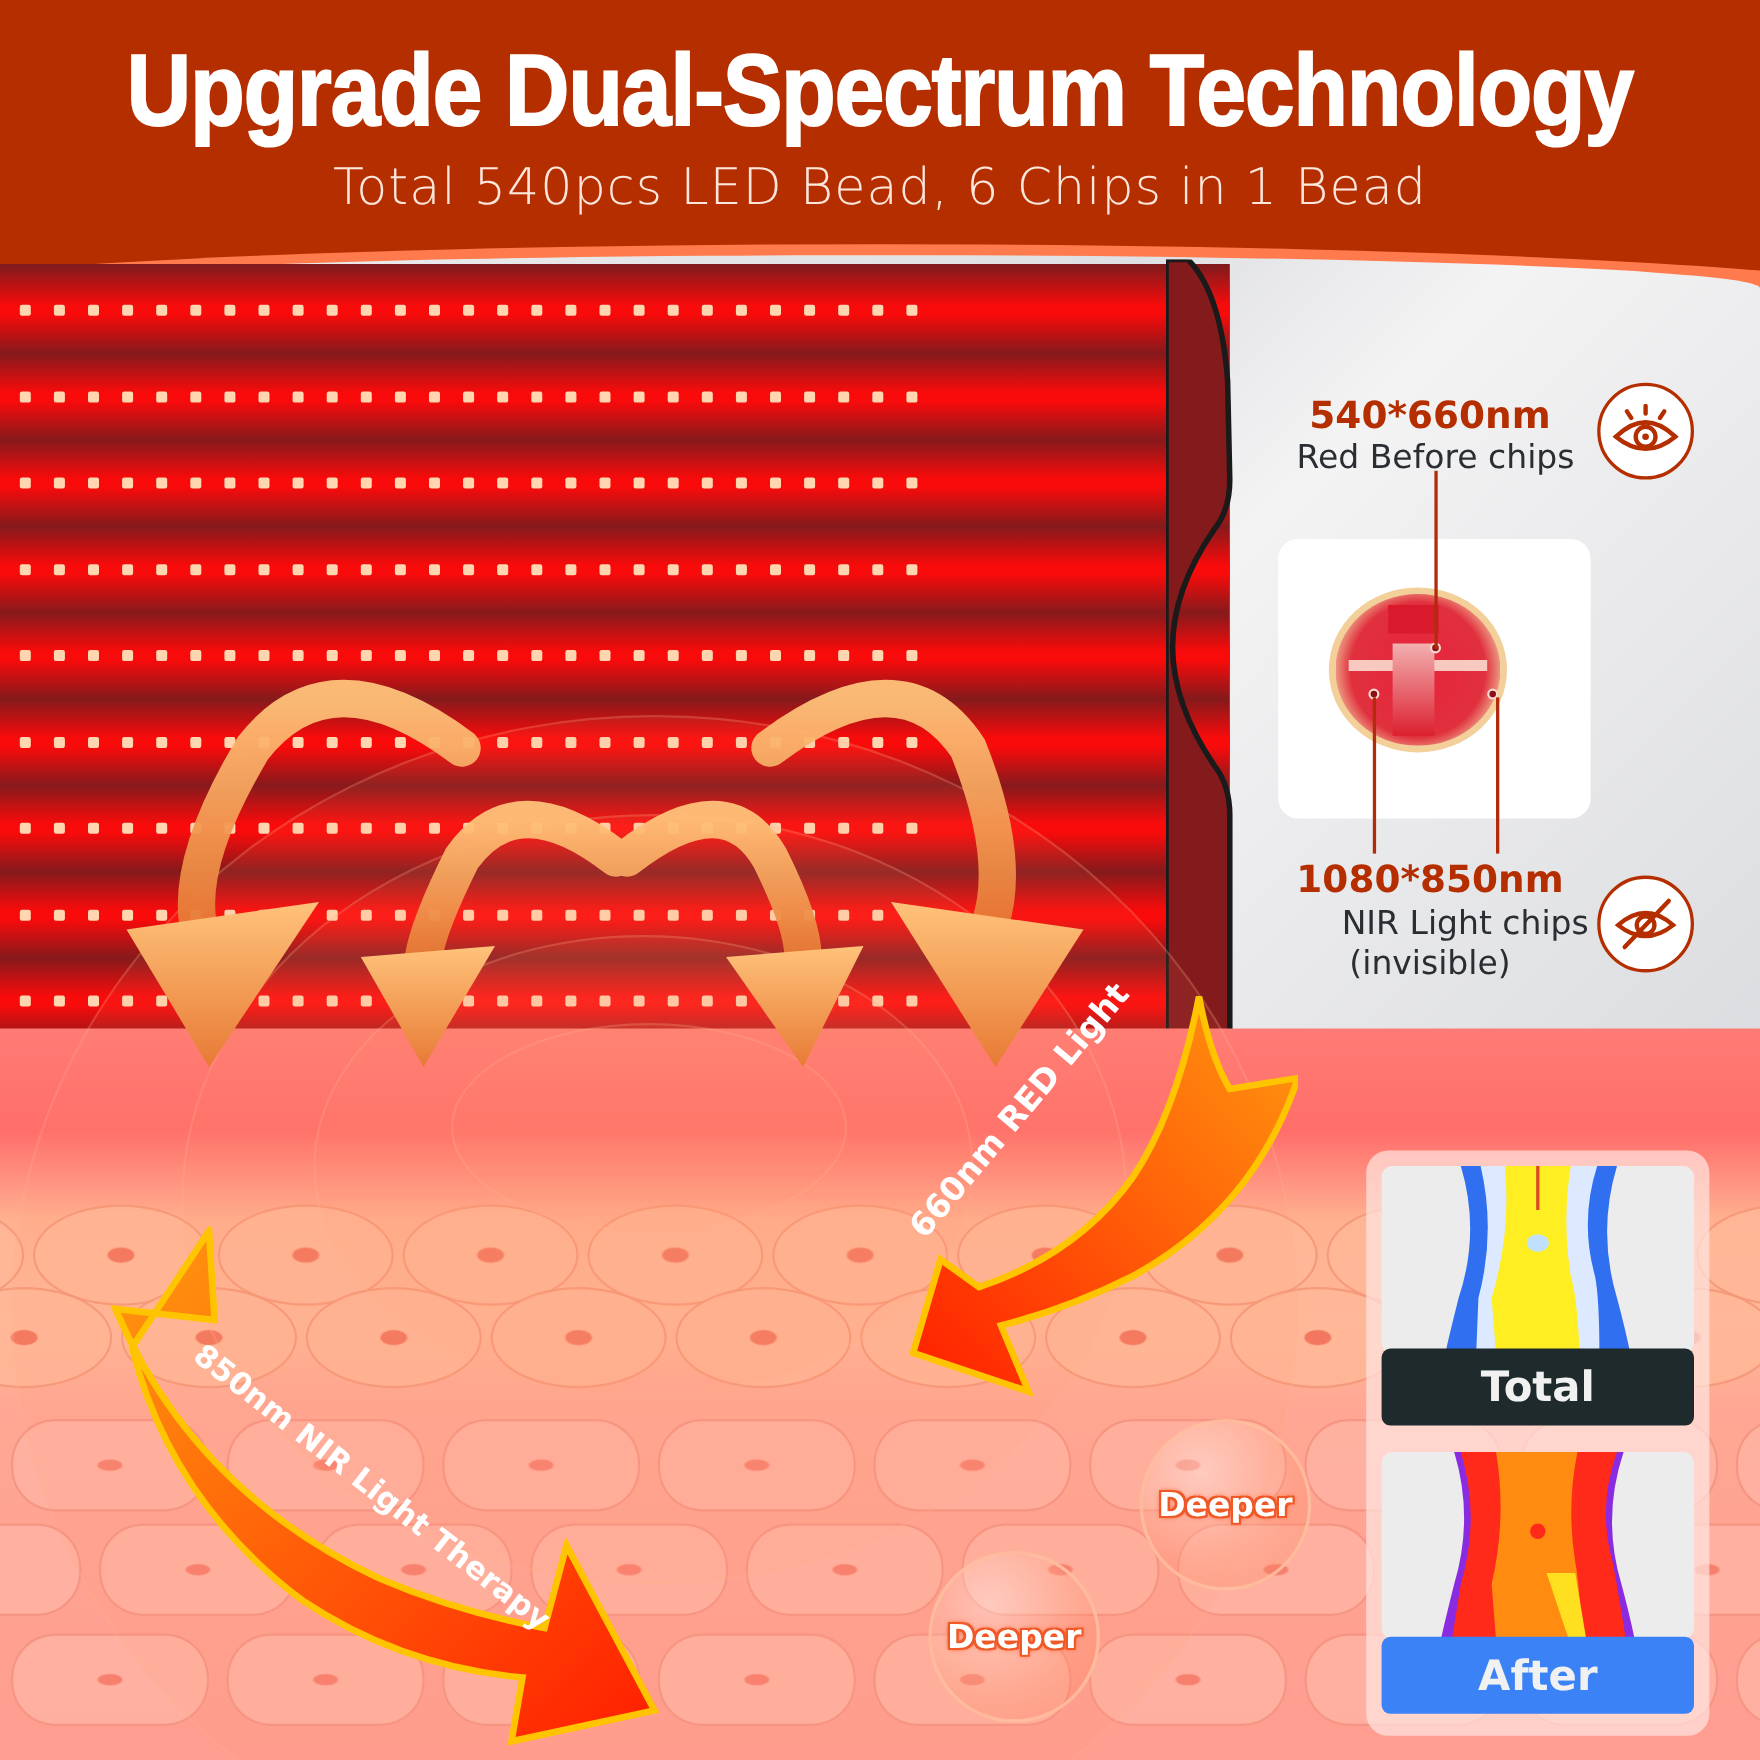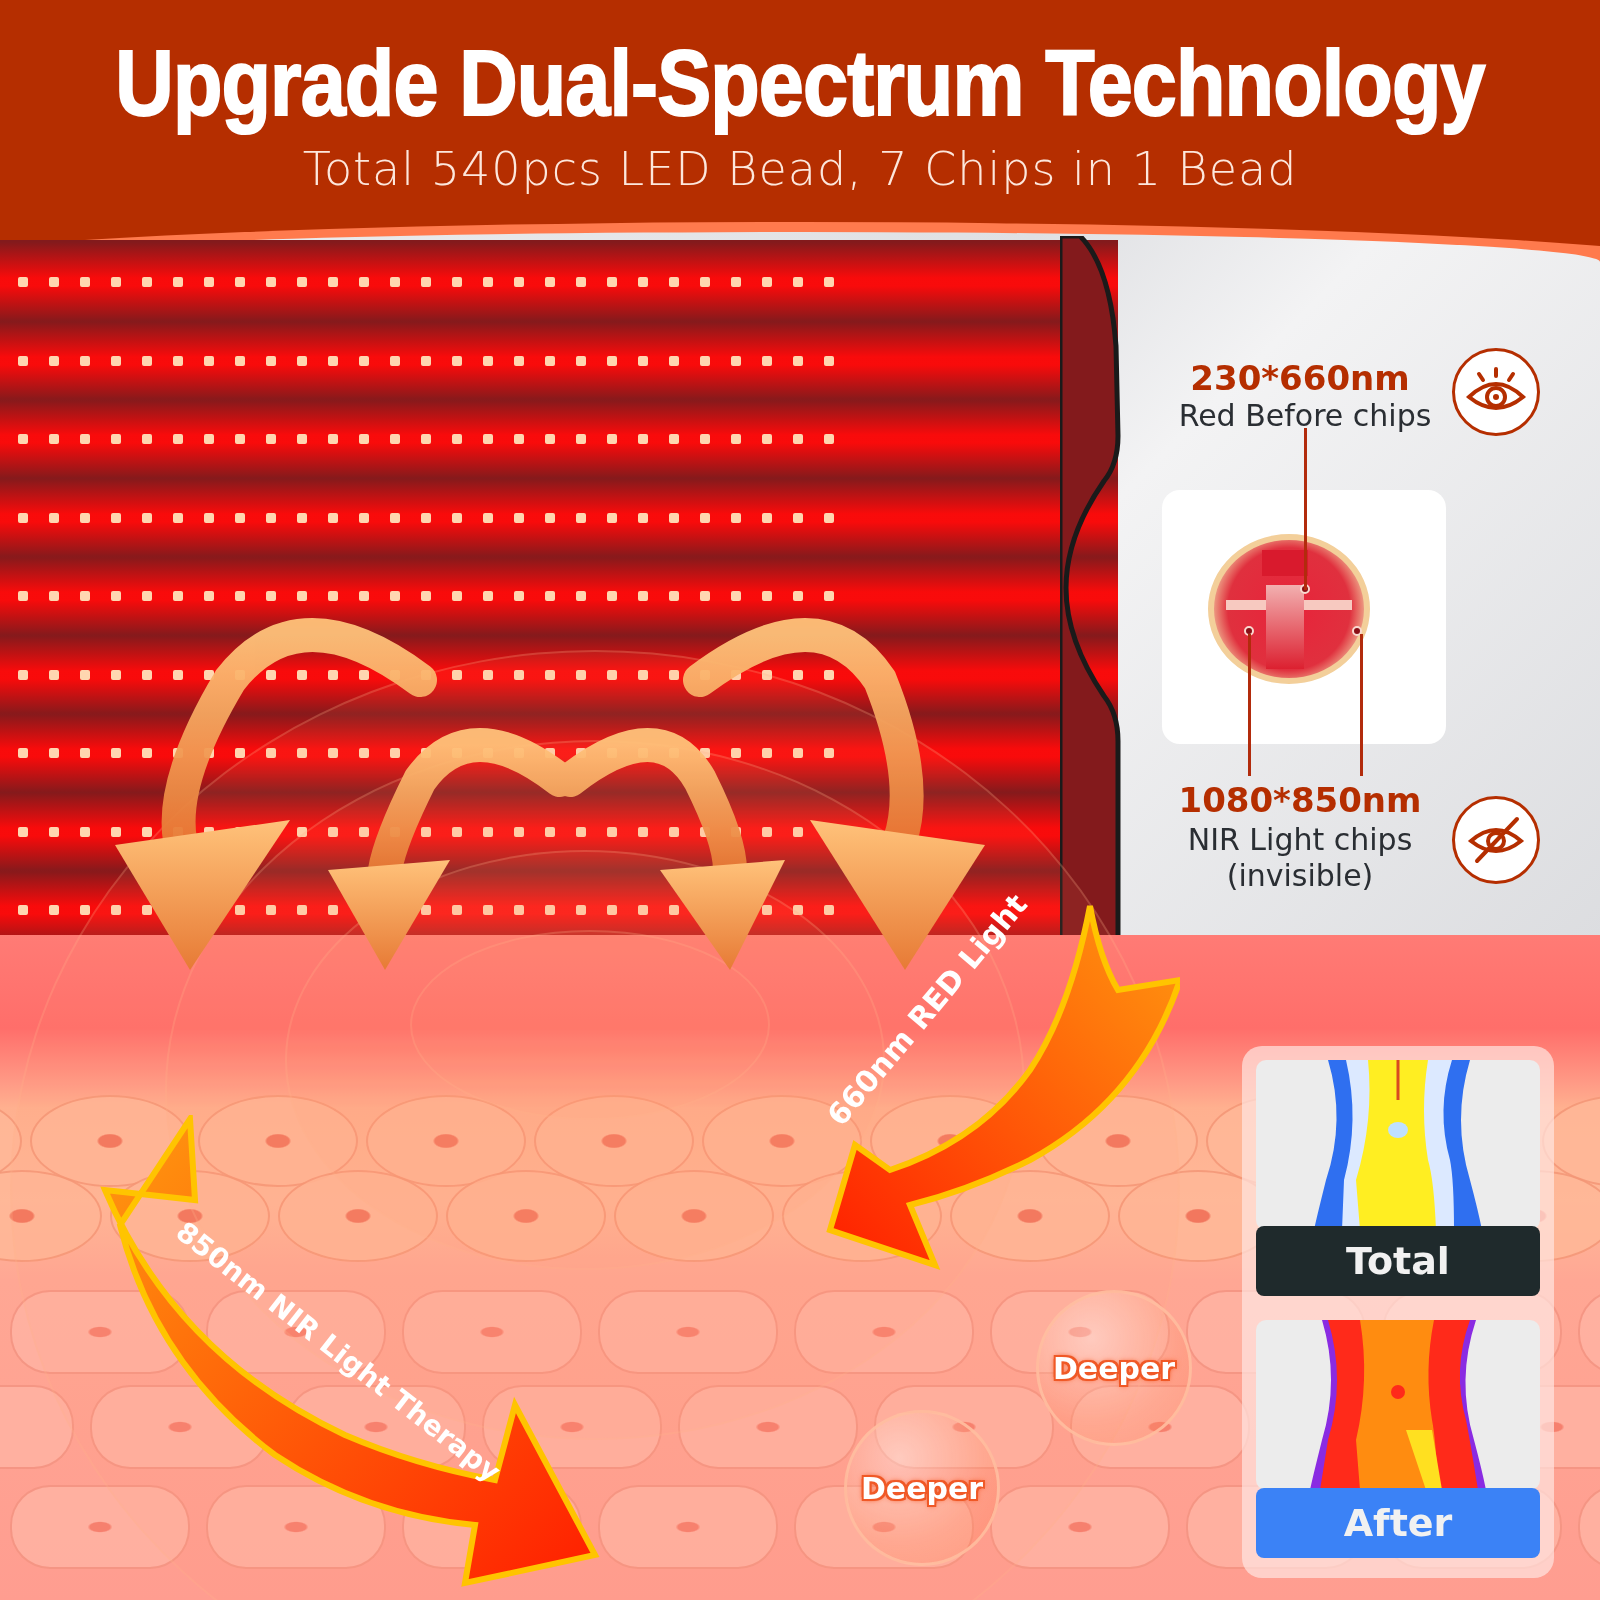--- a/index.html
+++ b/index.html
@@ -130,21 +130,21 @@
   .ba-label {
     position: absolute; left: 1256px; width: 284px; height: 70px; border-radius: 8px;
     color: #f1f1f1; font-weight: 700; font-size: 38px; text-align: center; line-height: 70px;
   }
 </style>
 </head>
 <body>
 
 <div class="header">
   <div class="title">Upgrade Dual-Spectrum Technology</div>
-  <div class="subtitle">Total 540pcs LED Bead, 7 Chips in 1 Bead</div>
+  <div class="subtitle">Total 540pcs LED Bead, 6 Chips in 1 Bead</div>
 </div>
 
 <div class="band-arc"></div>
 <div class="right-panel"></div>
 
 <div class="led-board" id="ledBoard">
     <div class="led-row" style="top: 2px;">
       <div class="led-dot" style="left: 18px; top: 35px;"></div>
       <div class="led-dot" style="left: 49px; top: 35px;"></div>
       <div class="led-dot" style="left: 80px; top: 35px;"></div>
@@ -416,25 +416,25 @@
 <div class="chip-bar-h"></div>
 <div class="chip-bar"></div>
 <div class="chip-dot" style="left:1300px;top:584px"></div>
 <div class="chip-dot" style="left:1244px;top:626px"></div>
 <div class="chip-dot" style="left:1352px;top:626px"></div>
 
 <div class="leader" style="left:1304px;top:428px;height:162px"></div>
 <div class="leader" style="left:1248px;top:634px;height:142px"></div>
 <div class="leader" style="left:1360px;top:634px;height:142px"></div>
 
-<div class="spec-value" style="left:1150px;top:358px;width:300px">230*660nm</div>
+<div class="spec-value" style="left:1150px;top:358px;width:300px">540*660nm</div>
 <div class="spec-label" style="left:1150px;top:398px;width:310px">Red Before chips</div>
 
 <div class="spec-value" style="left:1140px;top:780px;width:320px">1080*850nm</div>
-<div class="spec-label" style="left:1140px;top:822px;width:320px">NIR Light chips</div>
+<div class="spec-label" style="left:1172px;top:822px;width:320px">NIR Light chips</div>
 <div class="spec-label" style="left:1140px;top:858px;width:320px">(invisible)</div>
 
 <div class="icon-circle" style="left:1452px;top:348px">
   <svg width="62" height="50" viewBox="0 0 62 50">
     <path d="M4 30 Q31 4 58 30 Q31 52 4 30 Z" fill="none" stroke="#b52e00" stroke-width="4"></path>
     <circle cx="31" cy="30" r="9" fill="none" stroke="#b52e00" stroke-width="4"></circle>
     <circle cx="31" cy="30" r="3" fill="#b52e00"></circle>
     <line x1="31" y1="2" x2="31" y2="9" stroke="#b52e00" stroke-width="4" stroke-linecap="round"></line>
     <line x1="14" y1="7" x2="18" y2="13" stroke="#b52e00" stroke-width="4" stroke-linecap="round"></line>
     <line x1="48" y1="7" x2="44" y2="13" stroke="#b52e00" stroke-width="4" stroke-linecap="round"></line>

